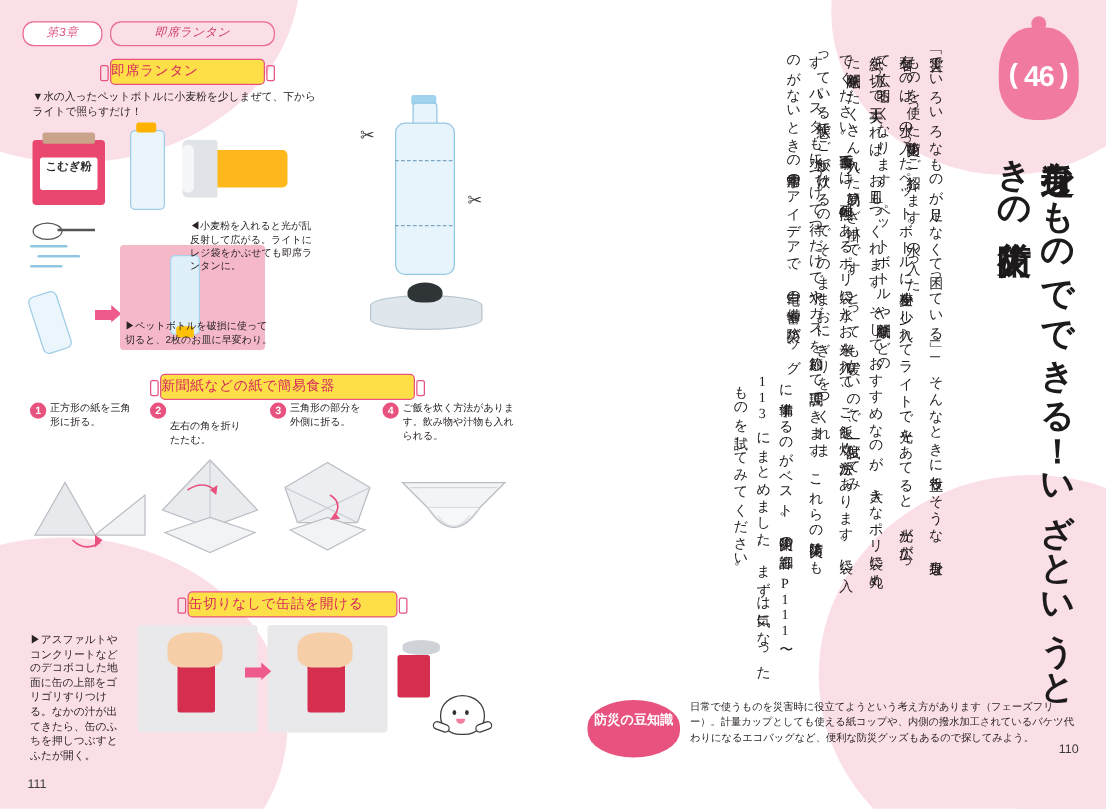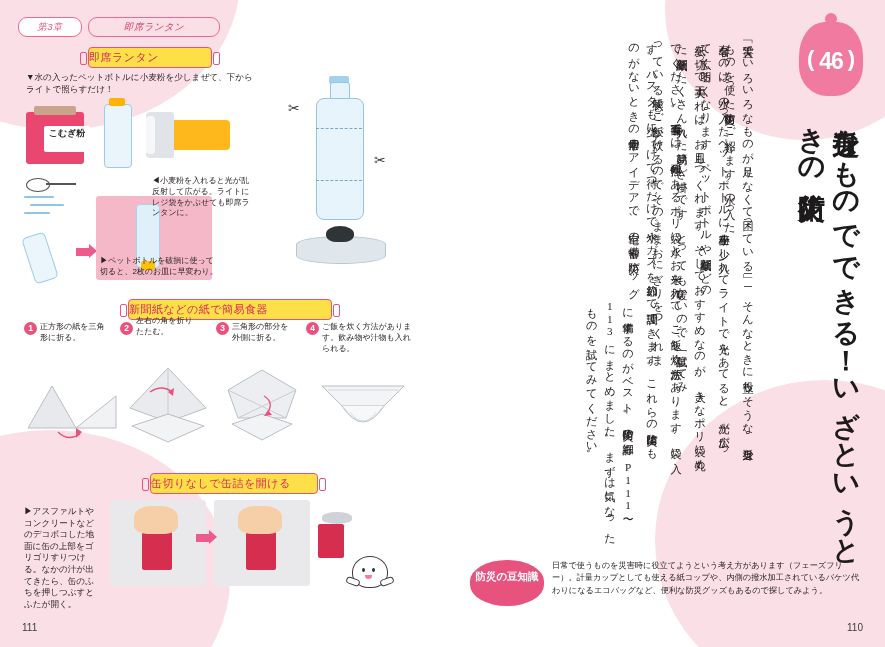--- a/index.html
+++ b/index.html
@@ -50,21 +50,21 @@
   
   .txt{position:absolute;font-size:8.6px;line-height:1.35;color:#2a2326;}
   .txt.sm{font-size:8px;}
 
   
   .ill{position:absolute;}
 
   
   .bag{position:absolute;left:26px;top:112px;width:58px;height:52px;background:#e9476f;border-radius:3px;}
   .bag:before{content:"";position:absolute;left:8px;top:-6px;width:42px;height:9px;background:#c9a38a;border-radius:2px;}
-  .bag-label{position:absolute;left:18px;top:14px;width:46px;height:26px;background:#fff;border-radius:2px;
+  .bag-label{position:absolute;left:6px;top:14px;width:46px;height:26px;background:#fff;border-radius:2px;
     color:#2b2b2b;font-size:9px;font-weight:bold;text-align:center;line-height:12px;padding-top:1px;box-sizing:border-box;}
 
   
   .pb{position:absolute;background:#eaf4fb;border:1.2px solid #9ecbe5;border-radius:4px;}
   .cap{position:absolute;background:#ffb300;border-radius:2px;}
 
   
   .fl-body{position:absolute;left:168px;top:120px;width:62px;height:30px;background:#ffb81c;border-radius:4px;}
   .fl-head{position:absolute;left:146px;top:112px;width:28px;height:46px;background:#e0e3e8;border-radius:4px 2px 2px 4px;}
   .fl-lens{position:absolute;left:146px;top:116px;width:9px;height:38px;background:#f6f7f9;border-radius:4px;}
@@ -124,21 +124,21 @@
   
   .mascot{position:absolute;left:346px;top:556px;width:46px;height:44px;}
   .mascot .head{position:absolute;left:6px;top:0;width:34px;height:30px;background:#fff;border:1.4px solid #3d3d3d;border-radius:50% 50% 45% 45%;}
   .mascot .eye{position:absolute;width:3px;height:4px;background:#333;border-radius:50%;top:12px;}
   .mascot .mouth{position:absolute;left:19px;top:19px;width:7px;height:4px;background:#f07d9e;border-radius:0 0 5px 5px;}
   .mascot .arm{position:absolute;width:12px;height:5px;background:#fff;border:1.3px solid #3d3d3d;border-radius:4px;}
 
   
   .pageno{position:absolute;font-size:10px;color:#3b3b3b;}
   #pageno-left{left:22px;top:622px;}
-  #pageno-right{right:22px;top:622px;}
+  #pageno-right{right:22px;top:594px;}
 
   
   .badge{
     position:absolute;right:22px;top:22px;width:64px;height:74px;background:#f17ba0;
     border-radius:40% 40% 44% 44%/46% 46% 40% 40%;
   }
   .badge:before{
     content:"";position:absolute;left:26px;top:-9px;width:12px;height:12px;background:#f17ba0;border-radius:50%;
   }
   .badge-num{
@@ -250,21 +250,21 @@
 
   <div class="plate" style="left:296px;top:236px;width:88px;height:26px;"></div>
   <div class="rice" style="left:326px;top:226px;width:28px;height:16px;"></div>
 
   <div class="sec-head" id="head-paper">新聞紙などの紙で簡易食器</div>
 
   <div class="step-num" style="left:24px;top:322px;">1</div>
   <div class="txt sm" style="left:40px;top:322px;width:66px;">正方形の紙を三角形に折る。</div>
 
   <div class="step-num" style="left:120px;top:322px;">2</div>
-  <div class="txt sm" style="left:136px;top:316px;width:62px;">左右の角を折りたたむ。</div>
+  <div class="txt sm" style="left:136px;top:336px;width:62px;">左右の角を折りたたむ。</div>
 
   <div class="step-num" style="left:216px;top:322px;">3</div>
   <div class="txt sm" style="left:232px;top:322px;width:62px;">三角形の部分を外側に折る。</div>
 
   <div class="step-num" style="left:306px;top:322px;">4</div>
   <div class="txt sm" style="left:322px;top:322px;width:96px;">ご飯を炊く方法があります。飲み物や汁物も入れられる。</div>
 
   <svg class="figbox" style="left:24px;top:366px;" width="96" height="78">
     <polygon points="4,62 52,62 28,20" fill="#e7e9ec" stroke="#b9bec4"></polygon>
     <polygon points="52,62 92,62 92,30" fill="#f1f2f4" stroke="#b9bec4"></polygon>

